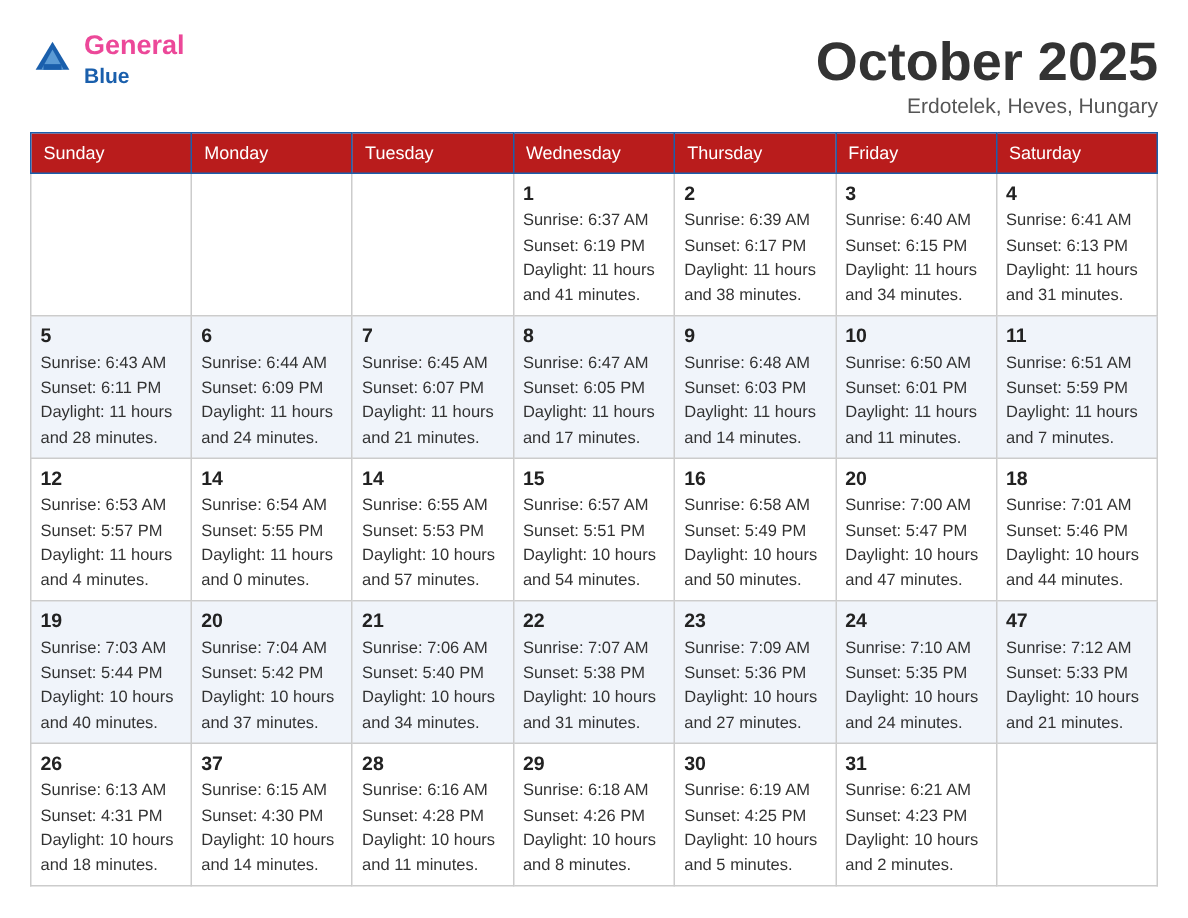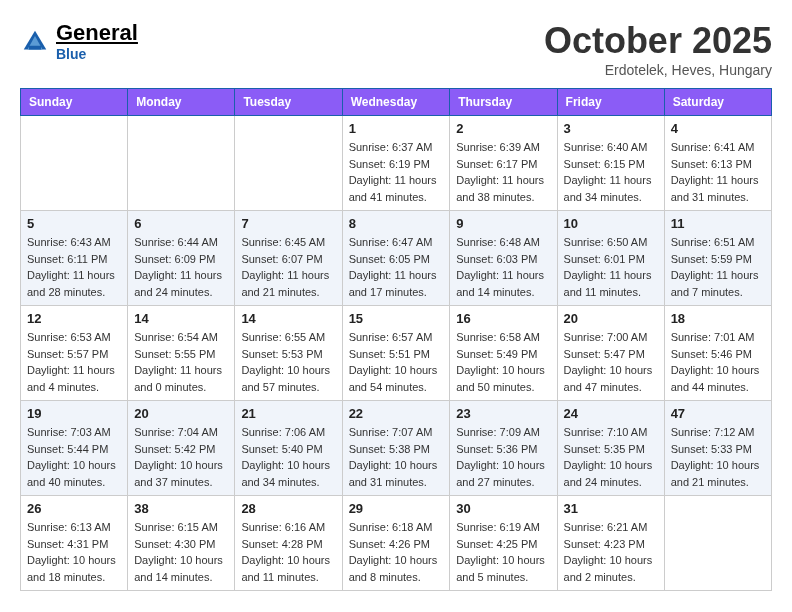--- a/index.html
+++ b/index.html
@@ -20,24 +20,23 @@
       display: flex;
       align-items: center;
       gap: 6px;
     }
     .logo-text {
       display: flex;
       flex-direction: column;
       line-height: 1.2;
     }
     .logo-general {
-      font-size: 22px;
-      font-weight: bold;
-      color: #000000;
-      text-decoration: underline;
+      font-size: 18px;
+      font-weight: bold;
+      color: #ec4899;
     }
     .logo-blue {
       font-size: 14px;
       font-weight: bold;
       color: #1a5fac;
     }
     .logo-icon {
       width: 30px;
       height: 30px;
     }
@@ -52,26 +51,26 @@
     .subtitle {
       font-size: 14px;
       color: #555;
     }
     .calendar {
       width: 100%;
       border-collapse: collapse;
       font-size: 11px;
     }
     .calendar th {
-      background: #8b5cf6;
+      background: #b91c1c;
       color: #fff;
       text-align: left;
       padding: 6px 8px;
       font-size: 12px;
-      font-weight: bold;
+      font-weight: normal;
       border: 1px solid #1a5fac;
     }
     .calendar td {
       vertical-align: top;
       padding: 5px 6px;
       border: 1px solid #ccc;
       width: 108px;
       min-height: 80px;
       background: #fff;
     }
@@ -239,21 +238,21 @@
             <div class="day-number">47</div>
             <div class="day-info">Sunrise: 7:12 AM<br>Sunset: 5:33 PM<br>Daylight: 10 hours and 21 minutes.</div>
           </td>
         </tr>
         <tr>
           <td>
             <div class="day-number">26</div>
             <div class="day-info">Sunrise: 6:13 AM<br>Sunset: 4:31 PM<br>Daylight: 10 hours and 18 minutes.</div>
           </td>
           <td>
-            <div class="day-number">38</div>
+            <div class="day-number">37</div>
             <div class="day-info">Sunrise: 6:15 AM<br>Sunset: 4:30 PM<br>Daylight: 10 hours and 14 minutes.</div>
           </td>
           <td>
             <div class="day-number">28</div>
             <div class="day-info">Sunrise: 6:16 AM<br>Sunset: 4:28 PM<br>Daylight: 10 hours and 11 minutes.</div>
           </td>
           <td>
             <div class="day-number">29</div>
             <div class="day-info">Sunrise: 6:18 AM<br>Sunset: 4:26 PM<br>Daylight: 10 hours and 8 minutes.</div>
           </td>

